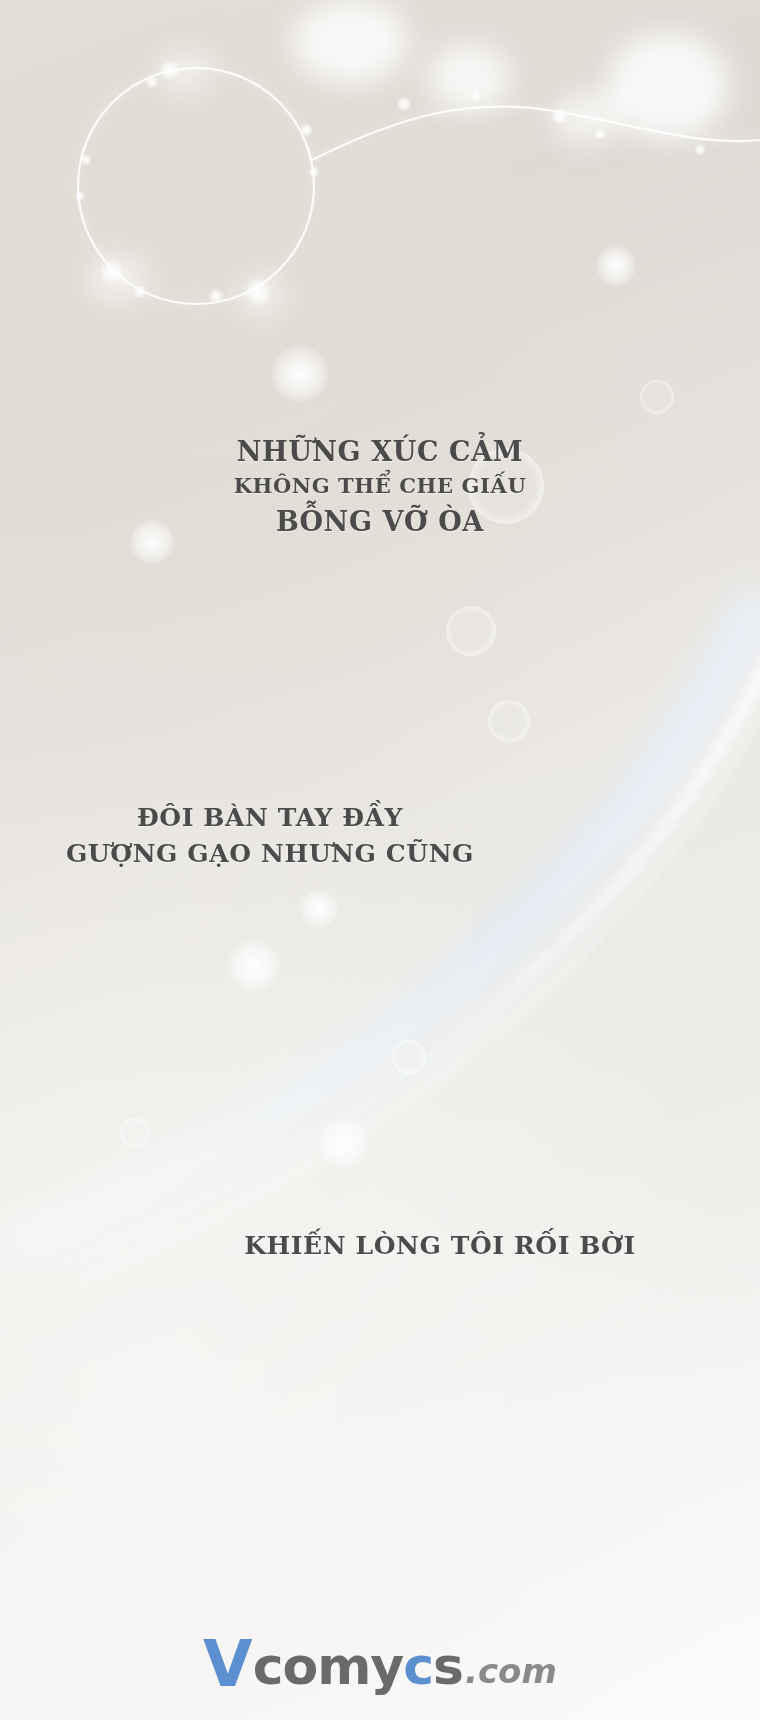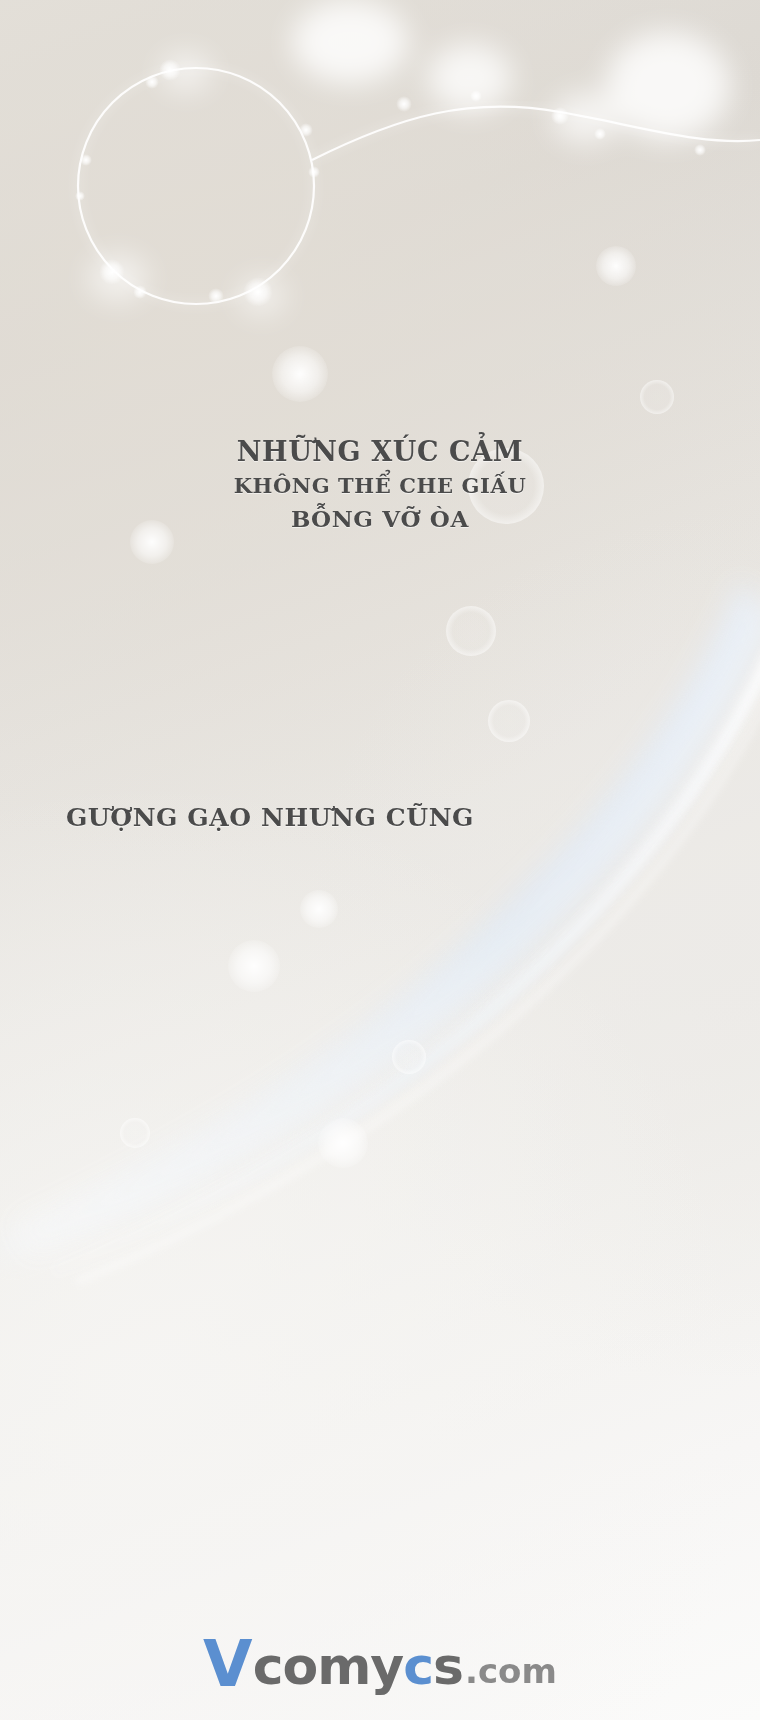--- a/index.html
+++ b/index.html
@@ -79,21 +79,21 @@
   }
   .caption .line { display: block; white-space: nowrap; }
 
   #caption-1 {
     left: 0; right: 0;
     top: 432px;
     text-align: center;
     font-size: 27px;
   }
   #caption-1 .l2 { font-size: 21px; }
-  #caption-1 .l3 { font-size: 23px; }
+  #caption-1 .l3 { font-size: 27px; }
 
   #caption-2 {
     left: 60px;
     top: 800px;
     width: 420px;
     text-align: center;
     font-size: 25px;
   }
 
   #caption-3 {
@@ -147,20 +147,21 @@
   }
   .wm-dot {
     color: #8a8a8a;
     font-size: 34px;
     font-weight: 700;
     font-family: "DejaVu Sans", sans-serif;
     line-height: 1;
     position: relative;
     top: -4px;
     margin-left: 2px;
+    font-style: italic;
   }
 </style>
 </head>
 <body>
 
 <div class="page">
 
   <div class="tone-a"></div>
   <div class="tone-c"></div>
   <div class="tone-b"></div>
@@ -253,23 +254,27 @@
   <div class="bokeh" style="left:596px; top:246px; width:40px; height:40px;"></div>
   <div class="bokeh ring" style="left:640px; top:380px; width:34px; height:34px;"></div>
 
   <div class="caption" id="caption-1">
     <span class="line l1">NHỮNG XÚC CẢM</span>
     <span class="line l2">KHÔNG THỂ CHE GIẤU</span>
     <span class="line l3">BỖNG VỠ ÒA</span>
   </div>
 
   <div class="caption" id="caption-2">
+    <span class="line">ĐÔI BÀN TAY ĐẦY</span>
     <span class="line">GƯỢNG GẠO NHƯNG CŨNG</span>
   </div>
 
+  <div class="caption" id="caption-3">
+    <span class="line">KHIẾN LÒNG TÔI RỐI BỜI</span>
+  </div>
 
   <div class="watermark">
     <div class="wm-inner">
       <span class="wm-v">V</span>
       <span class="wm-text wm-comy">comy</span>
       <span class="wm-text wm-c">c</span>
       <span class="wm-text wm-s">s</span>
       <span class="wm-dot">.com</span>
     </div>
   </div>

